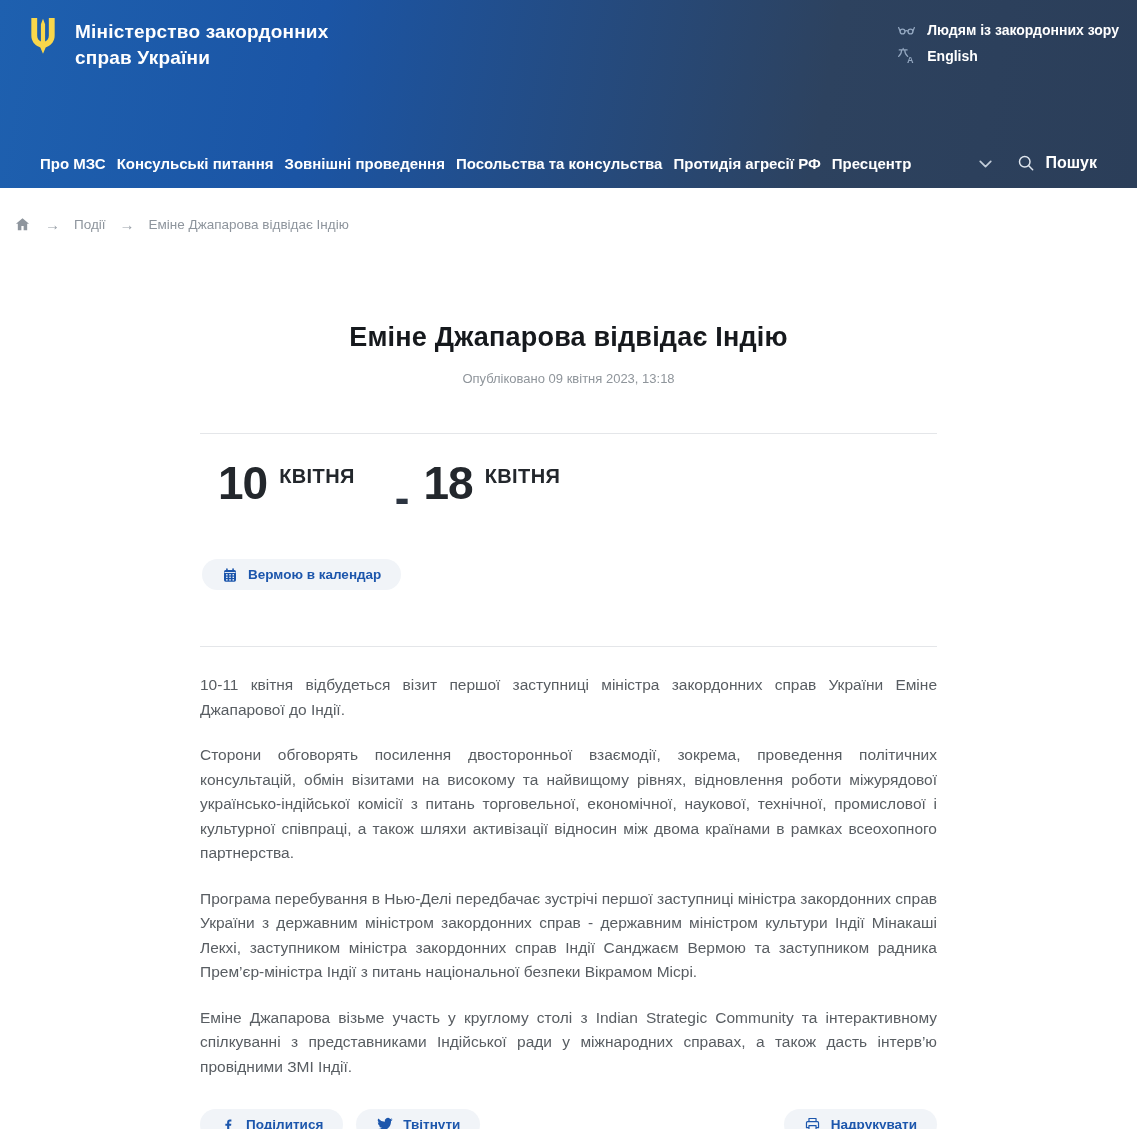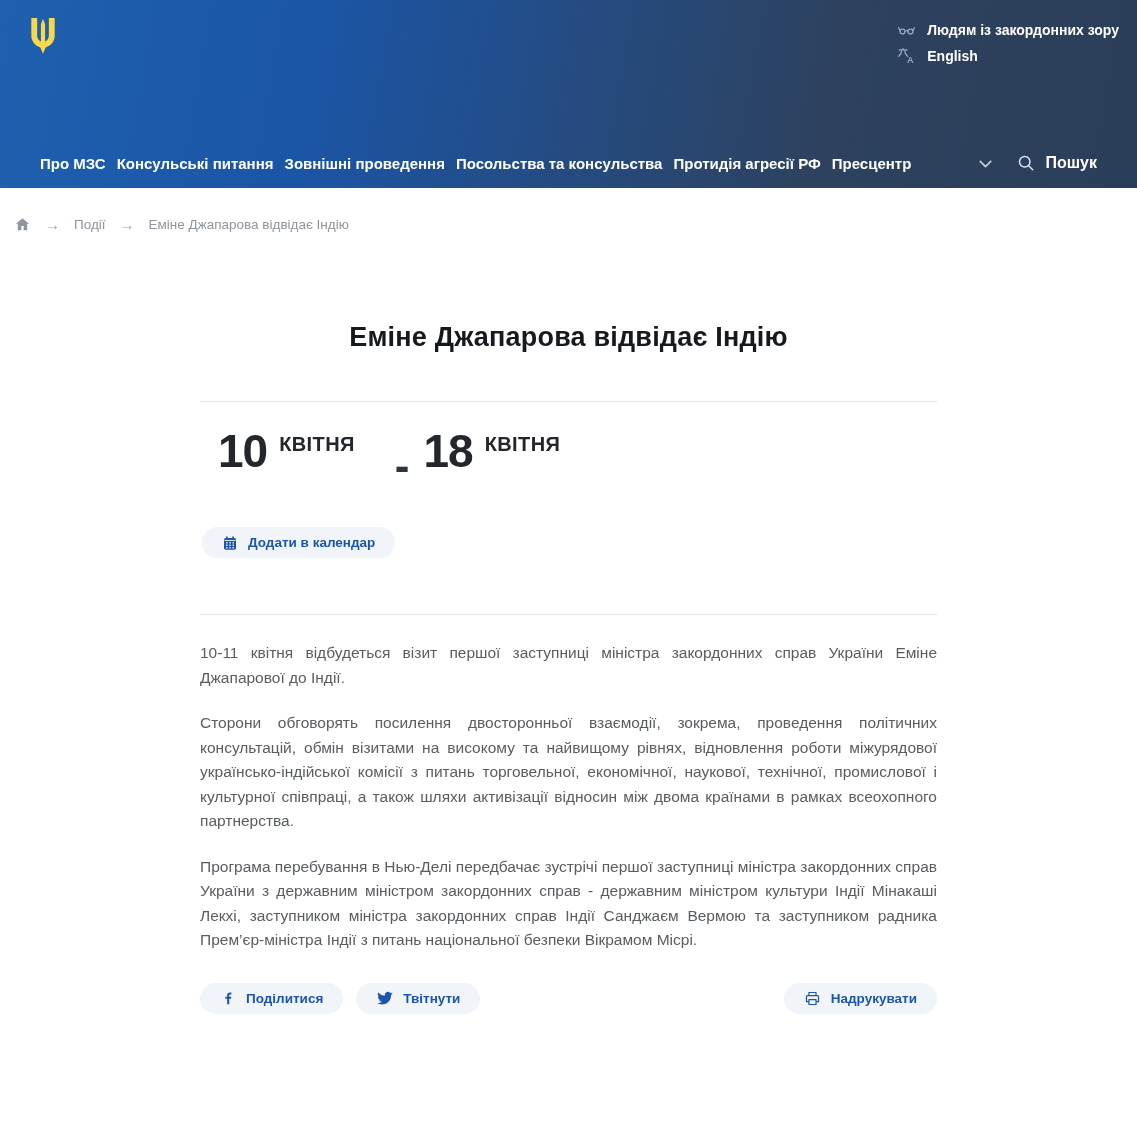--- a/index.html
+++ b/index.html
@@ -68,20 +68,24 @@
 <body>
 
 <header class="site-header">
   <div class="header-top">
     <a class="brand">
       <span class="icon">
         <svg viewBox="0 0 36 50" width="30" height="48">
           <path fill="#f9d74b" d="M4 1h7v21c0 3.4 1.6 5.9 4.5 7.2V8.5L18 2l2.5 6.5v20.7C23.4 27.9 25 25.4 25 22V1h7v21c0 6.2-3.6 11.3-9.1 13.6l-1.7.7L18 44l-3.2-7.7-1.7-.7C7.6 33.3 4 28.2 4 22V1z"></path>
         </svg>
       </span>
+      <span class="brand-title">
+        <span>Міністерство закордонних</span><br>
+        <span>справ України</span>
+      </span>
     </a>
     <div class="header-utils">
       <a class="util-link">
         <span class="icon">
           <svg viewBox="0 0 24 24" width="19" height="19" fill="none" stroke="currentColor" stroke-width="1.6" stroke-linecap="round">
             <circle cx="7" cy="14.5" r="3.1"></circle>
               <circle cx="17" cy="14.5" r="3.1"></circle>
             <path d="M10.1 14.2c.8-1.2 3-1.2 3.8 0M3.9 14 2 9.6M20.1 14 22 9.6"></path>
           </svg>
         </span>
@@ -136,20 +140,21 @@
     </span>
   </a>
   <span class="crumb-arrow">→</span>
   <a>Події</a>
   <span class="crumb-arrow">→</span>
   <span>Еміне Джапарова відвідає Індію</span>
 </div>
 
 <main class="content">
   <h1 class="article-title">Еміне Джапарова відвідає Індію</h1>
+  <div class="published">Опубліковано 09 квітня 2023, 13:18</div>
 
   <hr class="divider divider-1">
 
   <div class="event-date">
     <span class="event-day">10</span>
     <span class="event-month">КВІТНЯ</span>
     <span class="date-sep">-</span>
     <span class="event-day">18</span>
     <span class="event-month">КВІТНЯ</span>
   </div>
@@ -168,30 +173,31 @@
               <rect x="15.8" y="10.6" width="2.1" height="2.1"></rect>
             <rect x="6.2" y="14.4" width="2.1" height="2.1"></rect>
               <rect x="11" y="14.4" width="2.1" height="2.1"></rect>
               <rect x="15.8" y="14.4" width="2.1" height="2.1"></rect>
             <rect x="6.2" y="18.2" width="2.1" height="2.1"></rect>
               <rect x="11" y="18.2" width="2.1" height="2.1"></rect>
               <rect x="15.8" y="18.2" width="2.1" height="2.1"></rect>
           </g>
         </svg>
       </span>
-      <span>Додати в календар</span>
+      <span>Вермою в календар</span>
     </button>
   </div>
 
   <hr class="divider divider-2">
 
   <div class="article-body">
     <p>10-11 квітня відбудеться візит першої заступниці міністра закордонних справ України Еміне Джапарової до Індії.</p>
     <p>Сторони обговорять посилення двосторонньої взаємодії, зокрема, проведення політичних консультацій, обмін візитами на високому та найвищому рівнях, відновлення роботи міжурядової українсько-індійської комісії з питань торговельної, економічної, наукової, технічної, промислової і культурної співпраці, а також шляхи активізації відносин між двома країнами в рамках всеохопного партнерства.</p>
     <p>Програма перебування в Нью-Делі передбачає зустрічі першої заступниці міністра закордонних справ України з державним міністром закордонних справ - державним міністром культури Індії Мінакаші Лекхі, заступником міністра закордонних справ Індії Санджаєм Вермою та заступником радника Прем’єр-міністра Індії з питань національної безпеки Вікрамом Місрі.</p>
+    <p>Еміне Джапарова візьме участь у круглому столі з Indian Strategic Community та інтерактивному спілкуванні з представниками Індійської ради у міжнародних справах, а також дасть інтерв’ю провідними ЗМІ Індії.</p>
   </div>
 
   <div class="actions-row">
     <button class="pill-btn">
       <span class="icon">
         <svg viewBox="0 0 24 24" width="16" height="16" fill="currentColor">
           <path d="M13.9 21.5v-8.3h2.7l.4-3.1h-3.1V8.1c0-.9.25-1.5 1.55-1.5h1.65V3.8c-.3-.04-1.27-.12-2.4-.12-2.37 0-4 1.45-4 4.1v2.3H8v3.1h2.7v8.3h3.2z"></path>
         </svg>
       </span>
       <span>Поділитися</span>

